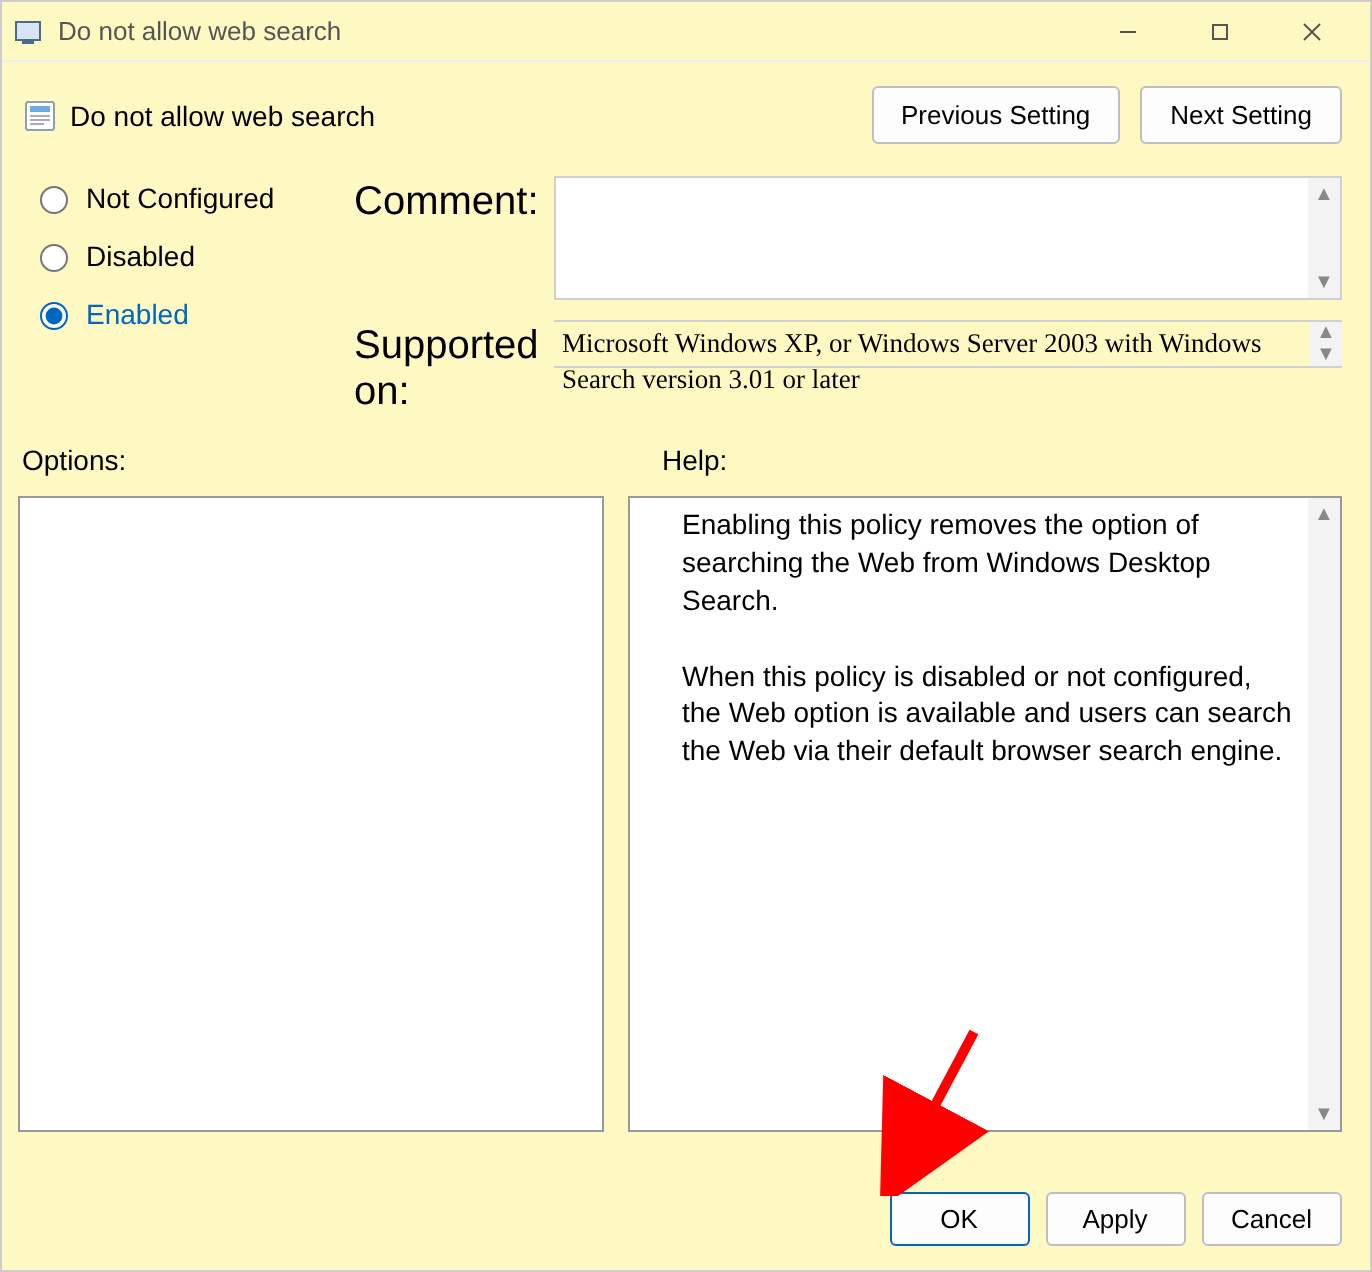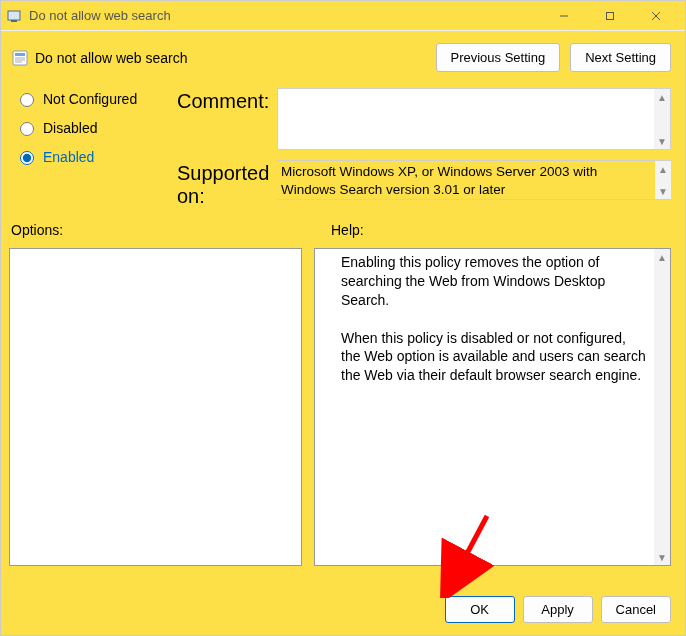--- a/index.html
+++ b/index.html
@@ -10,21 +10,21 @@
     color: #000;
     background: #fff;
     width: 686px;
     height: 636px;
     overflow: hidden;
   }
   .window {
     width: 686px;
     height: 636px;
     border: 1px solid #ccc;
-    background: #fde047;
+    background: #fef9c3;
     display: flex;
     flex-direction: column;
   }
   .titlebar {
     height: 30px;
     display: flex;
     align-items: center;
     padding: 0 6px;
     color: #555;
     font-size: 13px;
@@ -96,25 +96,26 @@
   .scrollbar {
     width: 16px;
     display: flex; flex-direction: column; justify-content: space-between;
     align-items: center;
     background: #f3f3f3;
   }
   .scrollbtn { width: 100%; height: 16px; color: #888; font-size: 10px;
     display: flex; align-items: center; justify-content: center; }
   .supportedbox {
     flex: 1;
-    height: 40px;
+    height: 24px;
     border-top: 1px solid #d0d0d0;
     border-bottom: 1px solid #d0d0d0;
     display: flex;
     position: relative;
+    font-family: Liberation Serif, serif;
   }
   .supportedbox .text { flex: 1; padding: 2px 4px; font-size: 13.5px; line-height: 1.3; }
   .optionsrow {
     display: flex;
     padding: 14px 14px 4px 10px;
     gap: 20px;
   }
   .optionscol { width: 300px; }
   .helpcol { flex: 1; }
   .seclabel { font-size: 14px; margin-bottom: 6px; }

